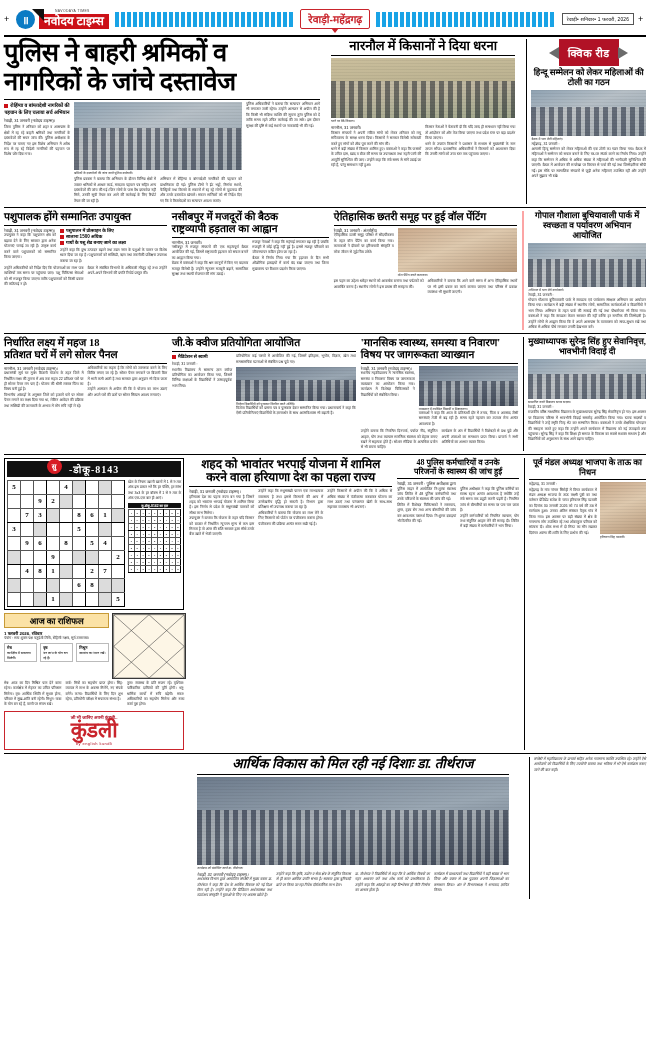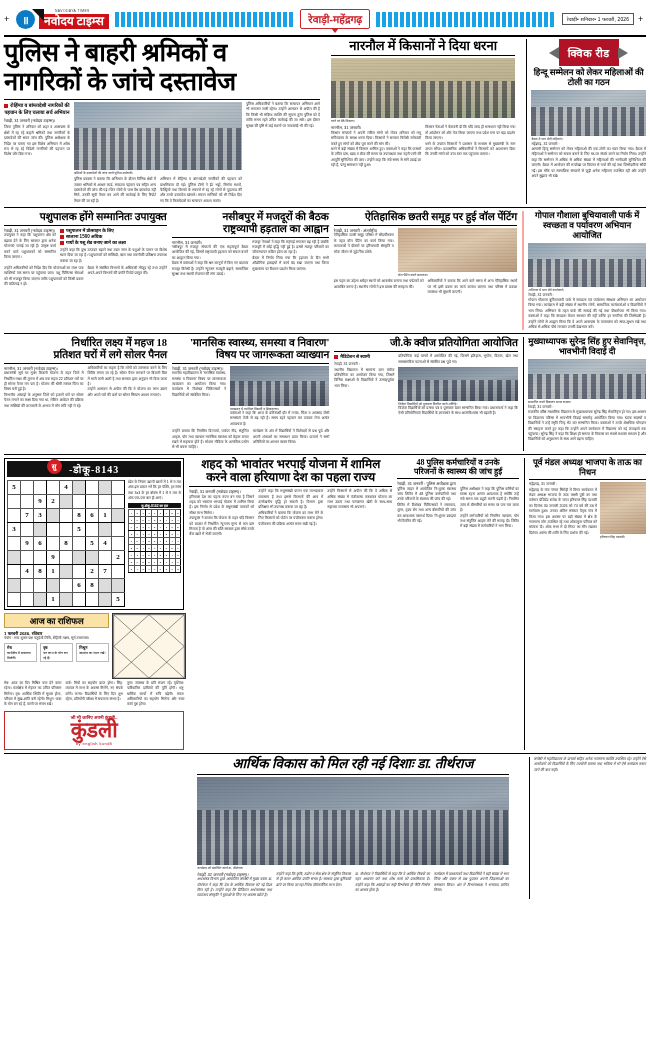--- a/index.html
+++ b/index.html
@@ -22,21 +22,21 @@
     font-size:10.5px;white-space:nowrap;border-radius:2px;}
   .edition-tab:after{content:"";position:absolute;left:50%;margin-left:-4px;bottom:-5px;width:0;height:0;
     border-left:4px solid transparent;border-right:4px solid transparent;border-top:5px solid #c9242c;}
   .dateline{border:1px solid #555;font-size:4.8px;padding:2px 4px;white-space:nowrap;letter-spacing:.2px;}
 
   
   .rule{border-top:1px solid #000;}
   .rule2{border-top:2px solid #000;}
   .hl-xl{font-family:"Liberation Serif",serif;font-weight:bold;font-size:25.5px;line-height:1.12;letter-spacing:-.3px;}
   .hl-l{font-family:"Liberation Serif",serif;font-weight:bold;font-size:13px;line-height:1.1;text-align:center;}
-  .hl-m{font-family:"Liberation Serif",serif;font-weight:bold;font-size:10.5px;line-height:1.12;text-align:right;}
+  .hl-m{font-family:"Liberation Serif",serif;font-weight:bold;font-size:10.5px;line-height:1.12;text-align:left;}
   .hl-s{font-family:"Liberation Serif",serif;font-weight:bold;font-size:8.5px;line-height:1.15;text-align:center;}
   .byline{font-size:4px;line-height:1.35;color:#111;}
   .body-t{font-size:3.6px;line-height:1.5;text-align:justify;color:#1a1a1a;word-break:break-word;hyphens:auto;}
   .cap{font-size:3.2px;color:#333;line-height:1.3;padding-top:1px;}
   .bullet{display:inline-block;width:4px;height:4px;background:#cc1017;margin-right:2px;vertical-align:middle;}
 
   
   .ph{background:#b9c3cb;position:relative;overflow:hidden;}
   .ph.people{background:linear-gradient(160deg,#8fa2b2 0%,#b6bfc6 40%,#94a3ae 100%);}
   .ph.warm{background:linear-gradient(160deg,#c9a98c 0%,#dec9ae 45%,#b89a7c 100%);}
@@ -261,62 +261,62 @@
           <div class="body-t">प्रधानमंत्री सूर्य घर मुफ्त बिजली योजना के तहत जिले में निर्धारित लक्ष्य की तुलना में अब तक महज 22 प्रतिशत घरों पर ही सोलर पैनल लग पाए हैं। योजना की धीमी रफ्तार चिंता का विषय बनी हुई है।</div>
           <div class="body-t">विभागीय आंकड़ों के अनुसार जिले को हजारों घरों पर सोलर पैनल लगाने का लक्ष्य दिया गया था, लेकिन आवेदन की प्रक्रिया तथा सब्सिडी की जानकारी के अभाव में लोग रुचि नहीं ले रहे।</div>
         </div>
         <div style="flex:1;">
           <div class="body-t">अधिकारियों का कहना है कि लोगों को जागरूक करने के लिए शिविर लगाए जा रहे हैं। सोलर पैनल लगवाने पर बिजली बिल में भारी कमी आती है तथा सरकार द्वारा अनुदान भी दिया जाता है।</div>
           <div class="body-t">उन्होंने आमजन से अपील की कि वे योजना का लाभ उठाएं और अपने घरों की छतों पर सोलर सिस्टम अवश्य लगवाएं।</div>
         </div>
       </div>
     </div>
 
-    <div style="width:160px;">
-      <div class="hl-m">'मानसिक स्वास्थ्य, समस्या व निवारण'</div>
-      <div class="hl-m">विषय पर जागरूकता व्याख्यान</div>
-      <div class="rule" style="margin:2px 0;"></div>
-      <div style="display:flex;gap:4px;">
-        <div style="width:54px;">
-          <div class="byline">रेवाड़ी, 31 जनवरी (नवोदय टाइम्स)।</div>
-          <div class="body-t">स्थानीय महाविद्यालय में 'मानसिक स्वास्थ्य, समस्या व निवारण' विषय पर जागरूकता व्याख्यान का आयोजन किया गया। कार्यक्रम में विशेषज्ञ चिकित्सकों ने विद्यार्थियों को संबोधित किया।</div>
-        </div>
-        <div style="flex:1;">
-          <div class="ph hall" style="height:40px;">
-              <div class="fig-people"></div>
-            </div>
-          <div class="cap">व्याख्यान में उपस्थित विद्यार्थी व शिक्षकगण।</div>
-          <div class="body-t">वक्ताओं ने कहा कि आज के प्रतिस्पर्धी दौर में तनाव, चिंता व अवसाद जैसी समस्याएं तेजी से बढ़ रही हैं। समय रहते पहचान कर उपचार लेना अत्यंत आवश्यक है।</div>
-        </div>
-      </div>
-      <div style="display:flex;gap:4px;margin-top:2px;">
-        <div style="flex:1;" class="body-t">उन्होंने बताया कि नियमित दिनचर्या, पर्याप्त नींद, संतुलित आहार, योग तथा व्यायाम मानसिक स्वास्थ्य को बेहतर बनाए रखने में सहायक होते हैं। सोशल मीडिया के अत्यधिक प्रयोग से भी बचना चाहिए।</div>
-        <div style="flex:1;" class="body-t">कार्यक्रम के अंत में विद्यार्थियों ने विशेषज्ञों से प्रश्न पूछे और अपनी शंकाओं का समाधान प्राप्त किया। प्राचार्य ने सभी अतिथियों का आभार व्यक्त किया।</div>
-      </div>
-    </div>
-
     <div style="width:187px;">
       <div class="hl-m">जी.के क्वीज प्रतियोगिता आयोजित</div>
       <div class="rule" style="margin:2px 0;"></div>
       <div style="display:flex;gap:4px;">
         <div style="width:60px;">
           <div class="kicker">
             <span class="bullet"></span><span>मैडिटेशन से स्वामी</span>
           </div>
           <div class="body-t" style="margin-top:2px;">रेवाड़ी, 31 जनवरी :</div>
           <div class="body-t">स्थानीय विद्यालय में सामान्य ज्ञान क्वीज प्रतियोगिता का आयोजन किया गया, जिसमें विभिन्न कक्षाओं के विद्यार्थियों ने उत्साहपूर्वक भाग लिया।</div>
         </div>
         <div style="flex:1;">
           <div class="body-t">प्रतियोगिता कई चरणों में आयोजित की गई, जिसमें इतिहास, भूगोल, विज्ञान, खेल तथा समसामयिक घटनाओं से संबंधित प्रश्न पूछे गए।</div>
           <div class="ph hall" style="height:34px;margin-top:2px;">
               <div class="fig-people"></div>
             </div>
           <div class="cap">विजेता विद्यार्थियों को पुरस्कार वितरित करते अतिथि।</div>
           <div class="body-t">विजेता विद्यार्थियों को प्रमाण पत्र व पुरस्कार देकर सम्मानित किया गया। प्रधानाचार्य ने कहा कि ऐसी प्रतियोगिताएं विद्यार्थियों के ज्ञानवर्धन के साथ आत्मविश्वास भी बढ़ाती हैं।</div>
         </div>
+      </div>
+    </div>
+
+    <div style="width:160px;">
+      <div class="hl-m">'मानसिक स्वास्थ्य, समस्या व निवारण'</div>
+      <div class="hl-m">विषय पर जागरूकता व्याख्यान</div>
+      <div class="rule" style="margin:2px 0;"></div>
+      <div style="display:flex;gap:4px;">
+        <div style="width:54px;">
+          <div class="byline">रेवाड़ी, 31 जनवरी (नवोदय टाइम्स)।</div>
+          <div class="body-t">स्थानीय महाविद्यालय में 'मानसिक स्वास्थ्य, समस्या व निवारण' विषय पर जागरूकता व्याख्यान का आयोजन किया गया। कार्यक्रम में विशेषज्ञ चिकित्सकों ने विद्यार्थियों को संबोधित किया।</div>
+        </div>
+        <div style="flex:1;">
+          <div class="ph hall" style="height:40px;">
+              <div class="fig-people"></div>
+            </div>
+          <div class="cap">व्याख्यान में उपस्थित विद्यार्थी व शिक्षकगण।</div>
+          <div class="body-t">वक्ताओं ने कहा कि आज के प्रतिस्पर्धी दौर में तनाव, चिंता व अवसाद जैसी समस्याएं तेजी से बढ़ रही हैं। समय रहते पहचान कर उपचार लेना अत्यंत आवश्यक है।</div>
+        </div>
+      </div>
+      <div style="display:flex;gap:4px;margin-top:2px;">
+        <div style="flex:1;" class="body-t">उन्होंने बताया कि नियमित दिनचर्या, पर्याप्त नींद, संतुलित आहार, योग तथा व्यायाम मानसिक स्वास्थ्य को बेहतर बनाए रखने में सहायक होते हैं। सोशल मीडिया के अत्यधिक प्रयोग से भी बचना चाहिए।</div>
+        <div style="flex:1;" class="body-t">कार्यक्रम के अंत में विद्यार्थियों ने विशेषज्ञों से प्रश्न पूछे और अपनी शंकाओं का समाधान प्राप्त किया। प्राचार्य ने सभी अतिथियों का आभार व्यक्त किया।</div>
       </div>
     </div>
 
     <div style="width:120px;border-left:1px solid #000;padding-left:4px;">
       <div class="hl-s">मुख्याध्यापक सुरेन्द्र सिंह हुए सेवानिवृत्त, भावभीनी विदाई दी</div>
       <div class="ph people" style="height:40px;margin-top:2px;">
           <div class="fig-people"></div>
         </div>
       <div class="cap">सम्मानित करते विद्यालय स्टाफ सदस्य।</div>
       <div class="body-t" style="margin-top:1px;">रेवाड़ी, 31 जनवरी :</div>

